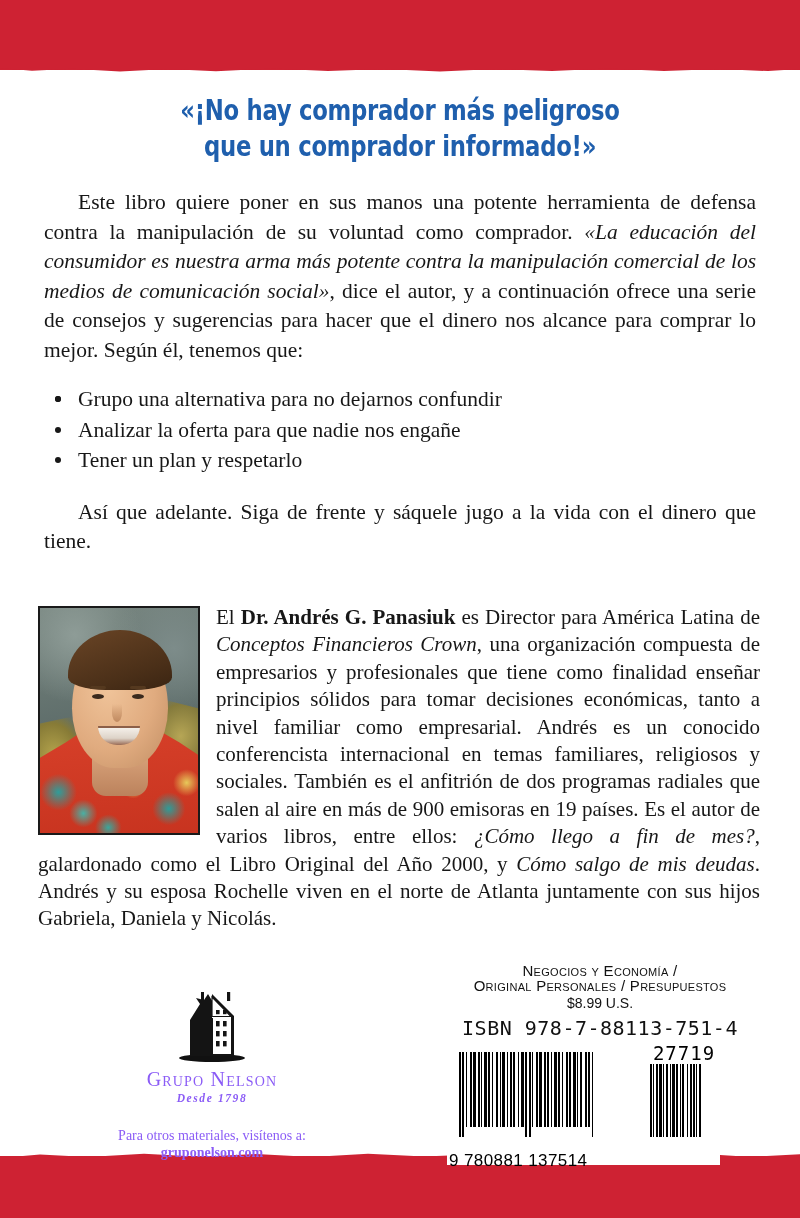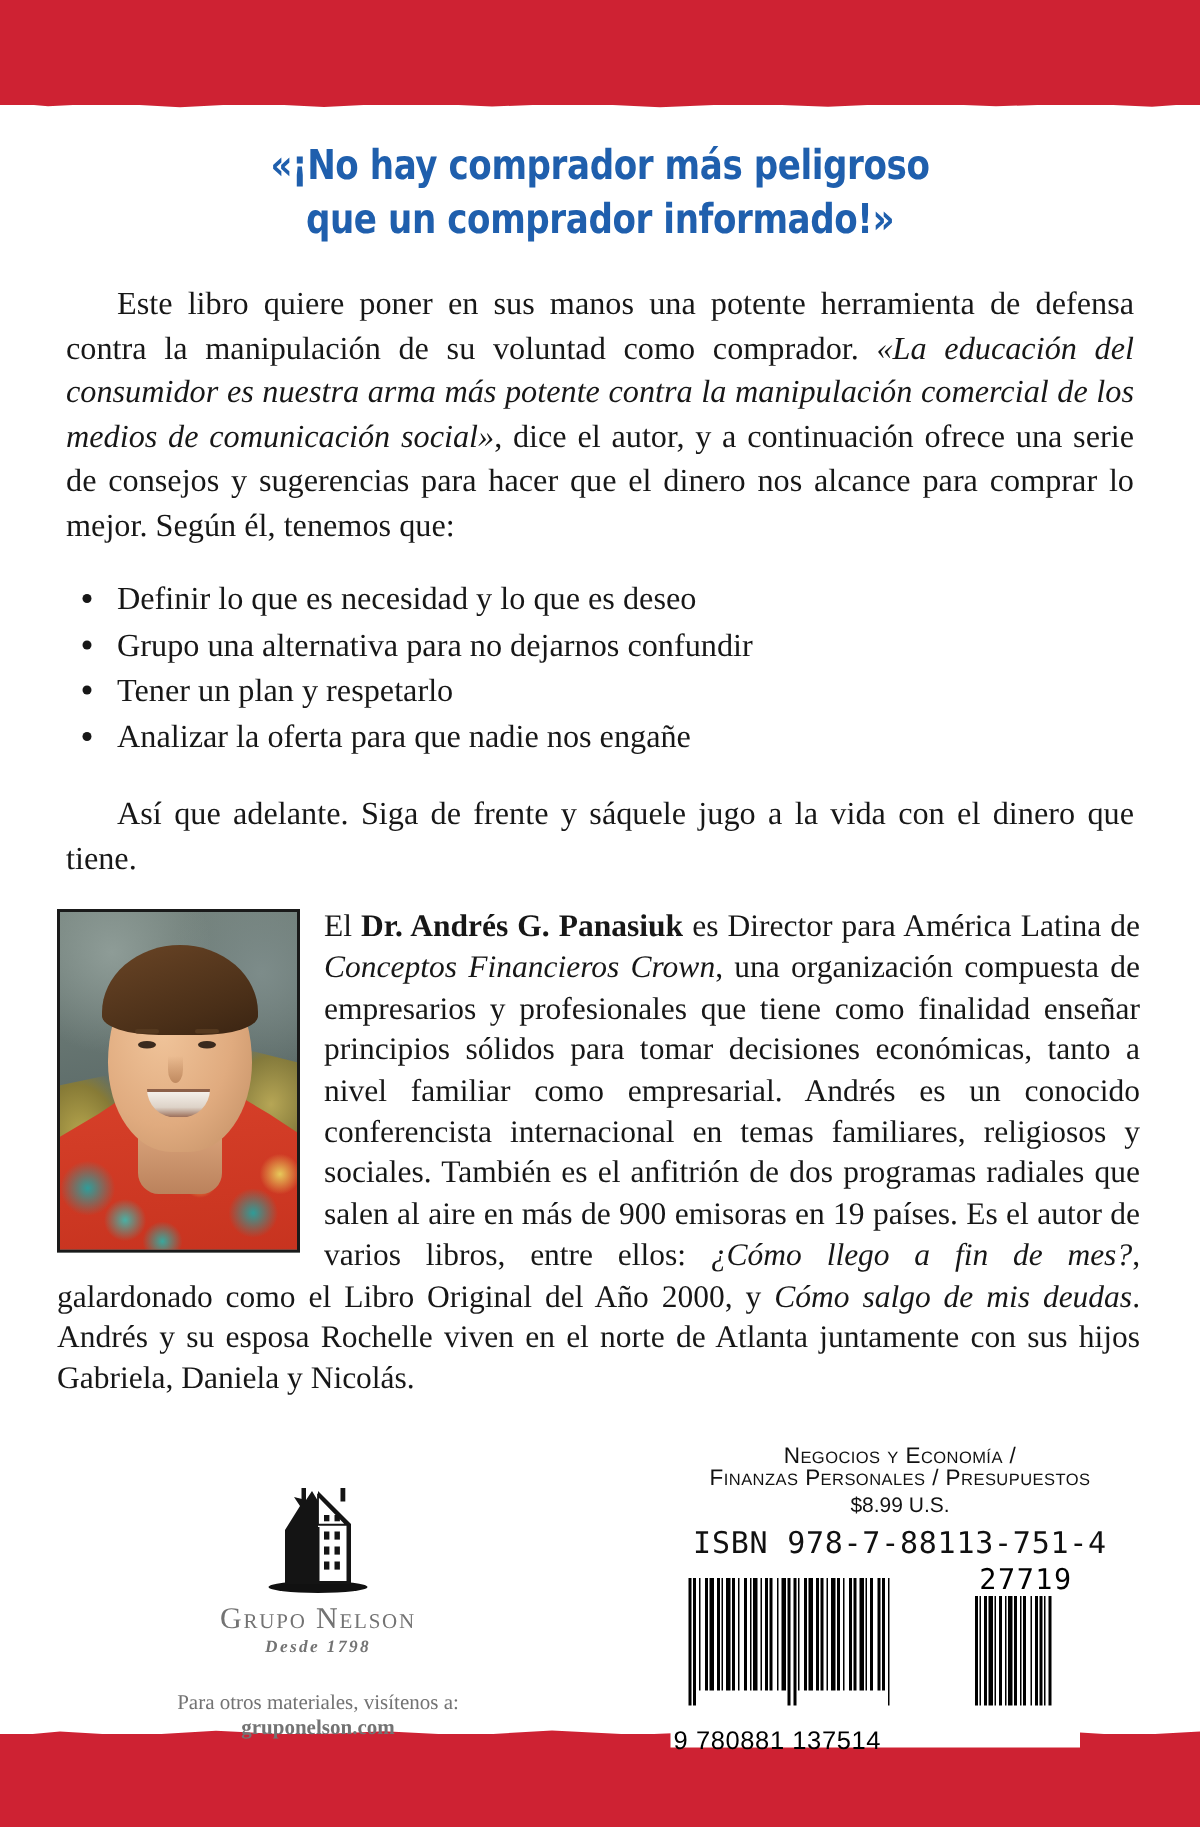--- a/index.html
+++ b/index.html
@@ -227,21 +227,21 @@
   .bio-text b { font-weight: bold; }
   .bio-text em { font-style: italic; }
 
   
   .publisher {
     position: absolute;
     left: 92px;
     top: 990px;
     width: 240px;
     text-align: center;
-    color: #737373;
+    color: #8b5cf6;
   }
   .logo-mark {
     width: 76px;
     height: 74px;
     margin: 0 auto 4px auto;
     position: relative;
   }
   .pub-name {
     font-family: "Liberation Serif", serif;
     font-size: 20px;
@@ -351,24 +351,24 @@
 
   <div class="headline">
     <span class="hl-line">«¡No hay comprador más peligroso</span>
     <span class="hl-line">que un comprador informado!»</span>
   </div>
 
   <div class="body-col">
     <p class="para"><span>Este libro quiere poner en sus manos una potente herramienta de defensa contra la manipulación de su voluntad como comprador. </span><em>«La educación del consumidor es nuestra arma más potente contra la manipulación comercial de los medios de comunicación social»</em><span>, dice el autor, y a continuación ofrece una serie de consejos y sugerencias para hacer que el dinero nos alcance para comprar lo mejor. Según él, tenemos que:</span></p>
 
     <ul class="bullets">
-      <li><span class="bullet-dot"></span><span>Definir lo que es necesidad y lo que es deseo</span></li>
+      <li><span class="bullet-dot"></span></li>
       <li><span class="bullet-dot"></span><span>Grupo una alternativa para no dejarnos confundir</span></li>
+      <li><span class="bullet-dot"></span><span>Analizar la oferta para que nadie nos engañe</span></li>
       <li><span class="bullet-dot"></span><span>Tener un plan y respetarlo</span></li>
-      <li><span class="bullet-dot"></span><span>Analizar la oferta para que nadie nos engañe</span></li>
     </ul>
 
     <p class="para-closing">Así que adelante. Siga de frente y sáquele jugo a la vida con el dinero que tiene.</p>
   </div>
 
   <div class="bio-block">
     <div class="author-photo">
       <div class="ph-bg"></div>
       <div class="ph-leaf-l"></div>
       <div class="ph-leaf-r"></div>
@@ -408,21 +408,21 @@
       </svg>
     </div>
     <div class="pub-name">Grupo Nelson</div>
     <div class="pub-since">Desde 1798</div>
     <div class="pub-visit">Para otros materiales, visítenos a:</div>
     <div class="pub-url">gruponelson.com</div>
   </div>
 
   <div class="meta-block">
     <div class="cat-line">Negocios y Economía /</div>
-    <div class="cat-line">Finanzas Personales / Presupuestos</div>
+    <div class="cat-line">Original Personales / Presupuestos</div>
     <div class="price-line">$8.99 U.S.</div>
     <div class="isbn-line">ISBN 978-7-88113-751-4</div>
   </div>
 
   <div class="barcode-box">
     <div class="bc-addon-digits">27719</div>
     <div class="bc-main">
         <div class="bar" style="height: 100%; width: 2px; flex: 0 0 auto;"></div>
         <div style="background: transparent; height: 100%; width: 1px; flex: 0 0 auto;"></div>
         <div class="bar" style="height: 100%; width: 2px; flex: 0 0 auto;"></div>

